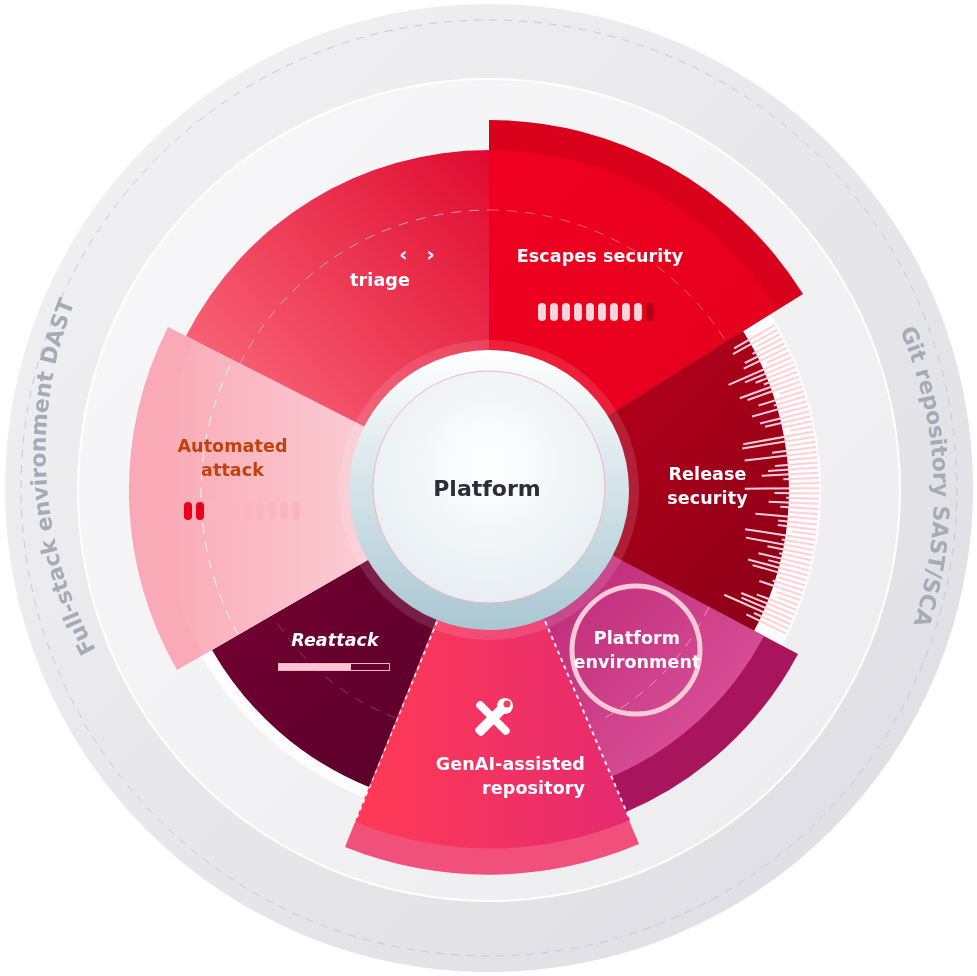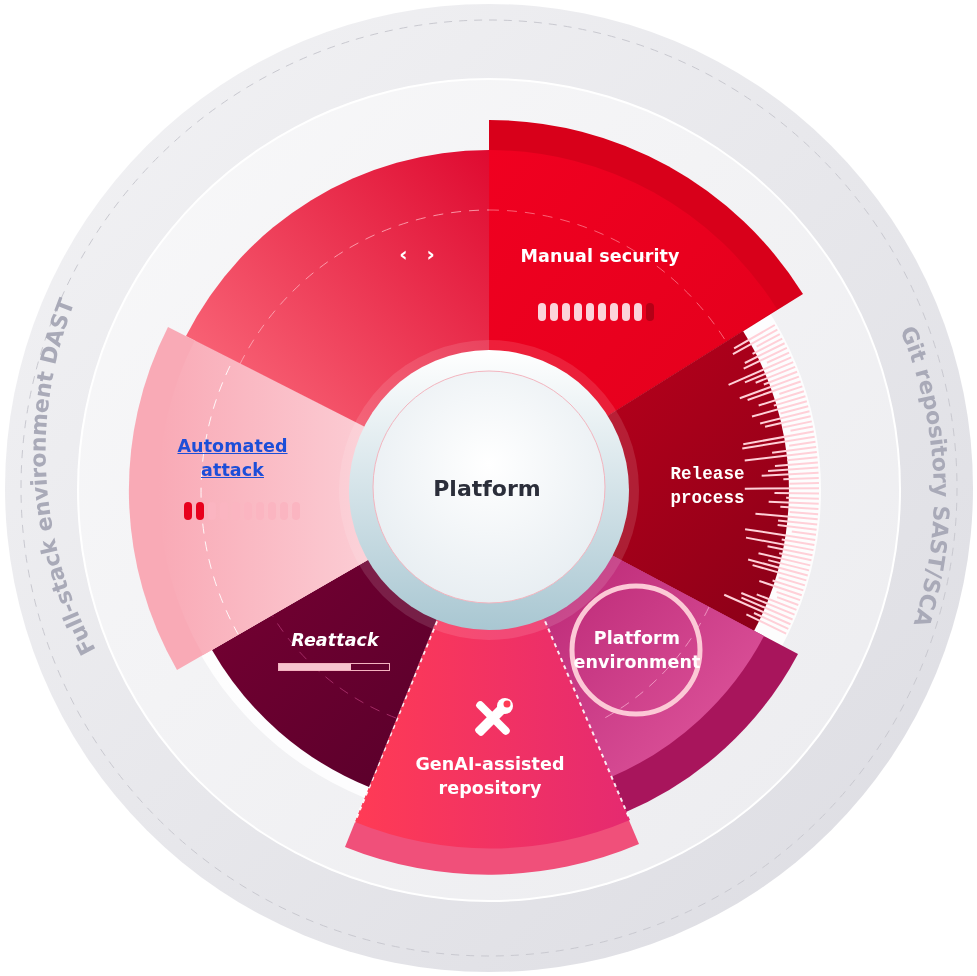--- a/index.html
+++ b/index.html
@@ -1,20 +1,20 @@
 <!DOCTYPE html>
 <html><head>
 <meta charset="utf-8">
 <style>
   html, body { margin:0; padding:0; background:#ffffff; }
   body { width:977px; height:976px; position:relative; overflow:hidden; font-family:"DejaVu Sans", sans-serif; }
   #stage { position:absolute; left:0; top:0; width:977px; height:976px; }
   svg text { font-family:"DejaVu Sans", sans-serif; font-weight:bold; }
   .lbl { position:absolute; text-align:center; font-weight:bold; font-size:17.5px; line-height:24px; color:#ffffff; font-family:"DejaVu Sans", sans-serif; letter-spacing:0.1px; }
-  .dark { color:#1d4ed8;text-decoration:underline; }
+  .dark { color:#c2410c; }
   .pills { position:absolute; display:flex; gap:4px; }
   .pill { width:8px; height:18px; border-radius:4px; }
   .center-label { position:absolute; left:397px; top:476px; width:180px; text-align:center; font-size:22px; font-weight:bold; color:#2b2e3a; font-family:"DejaVu Sans", sans-serif; }
   .progress { position:absolute; left:278px; top:663px; width:110px; height:6px; border:1px solid #f4b3c0; background:transparent; }
   .progress-fill { height:100%; background:#f7c4cf; }
 </style>
 </head>
 <body>
 
 <div id="stage">
@@ -179,49 +179,50 @@
     <rect x="-4" y="-22" width="8" height="44" rx="4" transform="rotate(-45)"></rect>
     <rect x="-5" y="-22" width="10" height="44" rx="3" transform="rotate(45)"></rect>
     <circle cx="12" cy="-12" r="8"></circle>
     <circle cx="14" cy="-14" r="3.5" fill="#ff3b55"></circle>
   </g>
 </svg>
 
 
 <div class="lbl" style="left:340px; top:242px; width:160px; font-size:20px; letter-spacing:6px;">‹ ›</div>
 <div class="lbl" style="left:300px; top:268px; width:160px;">
+  <div>triage</div>
 </div>
 
 <div class="lbl" style="left:505px; top:244px; width:190px;">
-  <div>Manual security</div>
+  <div>Escapes security</div>
 </div>
 <div class="pills" style="left:538px; top:303px;" id="pillsManual">
       <div class="pill" style="background: rgb(252, 211, 218);"></div>
       <div class="pill" style="background: rgb(252, 211, 218);"></div>
       <div class="pill" style="background: rgb(252, 211, 218);"></div>
       <div class="pill" style="background: rgb(252, 211, 218);"></div>
       <div class="pill" style="background: rgb(252, 211, 218);"></div>
       <div class="pill" style="background: rgb(252, 211, 218);"></div>
       <div class="pill" style="background: rgb(252, 211, 218);"></div>
       <div class="pill" style="background: rgb(252, 211, 218);"></div>
       <div class="pill" style="background: rgb(252, 211, 218);"></div>
       <div class="pill" style="background: rgb(180, 0, 22);"></div>
     </div>
 
-<div class="lbl" style="left:655px; top:462px; width:105px;font-family:Liberation Mono, monospace;">
+<div class="lbl" style="left:655px; top:462px; width:105px;">
   <div>Release</div>
-  <div>process</div>
+  <div>security</div>
 </div>
 
 <div class="lbl" style="left:572px; top:626px; width:130px;">
   <div>Platform</div>
   <div>environment</div>
 </div>
 
-<div class="lbl" style="left:395px; top:752px; width:190px;">
+<div class="lbl" style="left:395px; top:752px; width:190px;text-align:right;">
   <div>GenAI-assisted</div>
   <div>repository</div>
 </div>
 
 <div class="lbl" style="left:265px; top:628px; width:140px;font-style:italic;">
   <div>Reattack</div>
 </div>
 <div class="progress">
   <div class="progress-fill" id="reattackFill" style="width: 65%;"></div>
 </div>

